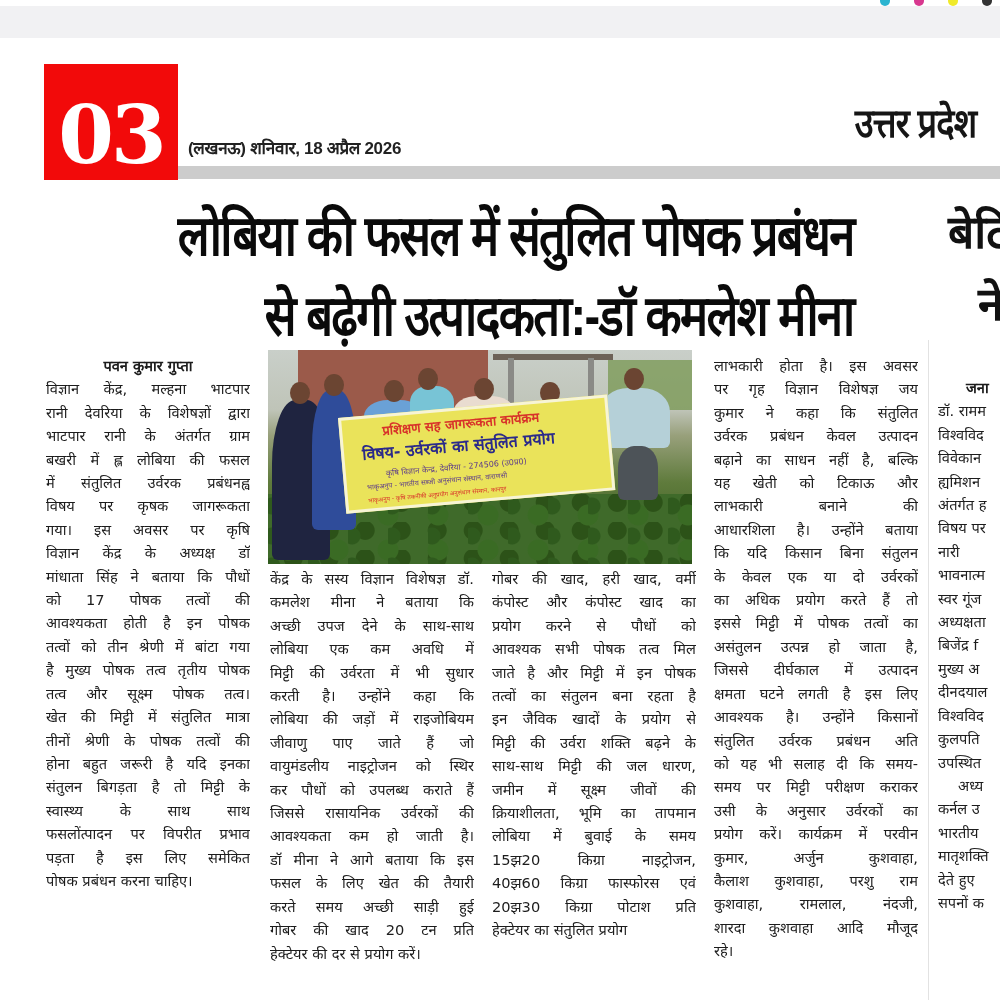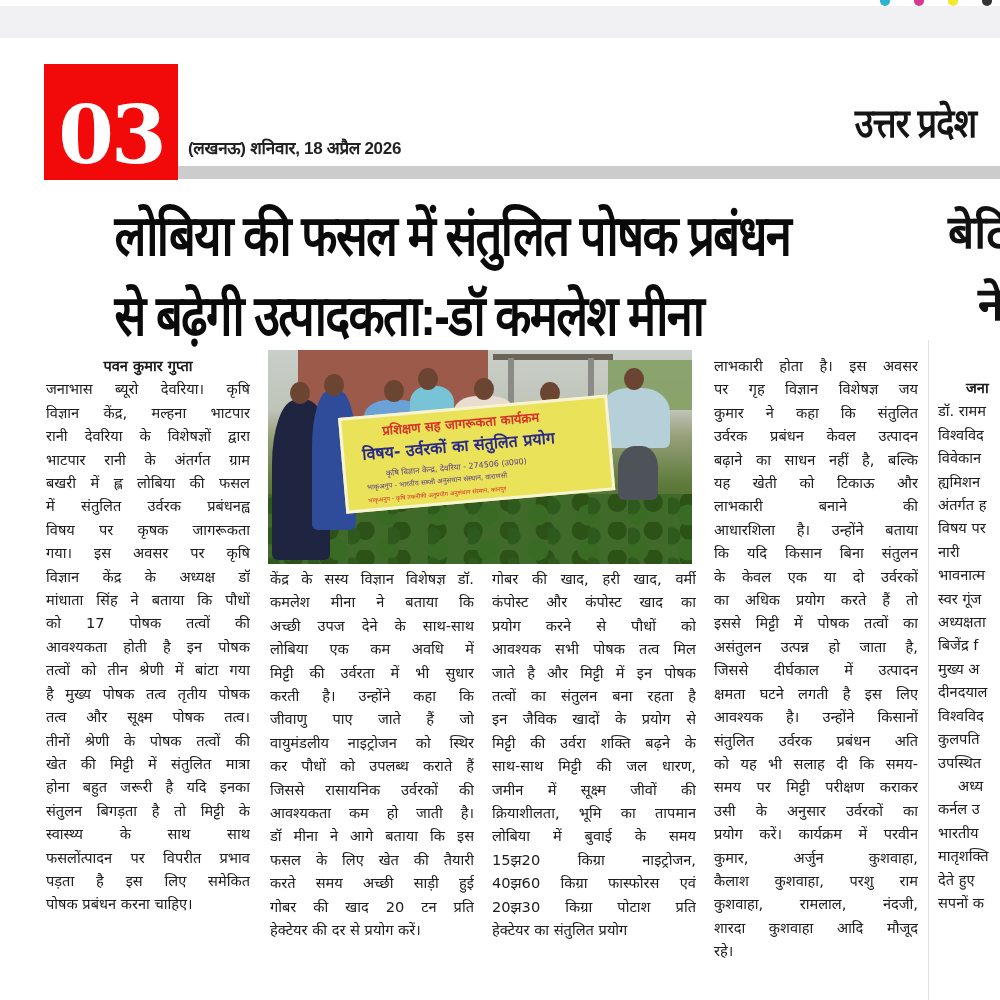--- a/index.html
+++ b/index.html
@@ -14,21 +14,21 @@
     .pagebox { position:absolute; left:44px; top:64px; width:134px; height:116px; background:#f20a0a; }
     .pagenum { position:absolute; left:0; top:0; width:134px; height:116px; color:#fff;
                font-family:"DejaVu Serif", serif; font-weight:bold; font-size:80px;
                line-height:142px; text-align:center; letter-spacing:-3px; }
     .dateline { position:absolute; left:188px; top:136px; font-family:"Liberation Sans", sans-serif;
                 font-weight:bold; font-size:17px; color:#222; letter-spacing:-0.3px; }
     .section { position:absolute; right:24px; top:94px; font-family:"Liberation Sans", sans-serif;
                font-weight:bold; font-size:40px; color:#151515; letter-spacing:-1px; transform:scaleX(0.86); transform-origin:right; }
     .rulebar { position:absolute; left:178px; top:166px; width:822px; height:13px; background:#cccccc; }
 
-    .headline { position:absolute; left:44px; top:196px; width:880px; text-align:left;
+    .headline { position:absolute; left:44px; top:196px; width:880px; text-align:right;
                 font-family:"Liberation Sans", sans-serif; font-weight:bold; font-size:56px;
                 line-height:80px; color:#0a0a0a; letter-spacing:-2px; }
     .headline div { transform:scaleX(0.84); transform-origin:center; white-space:nowrap; }
     .side-head { position:absolute; left:948px; top:196px; font-family:"Liberation Sans", sans-serif;
                  font-weight:bold; font-size:46px; line-height:72px; color:#111; white-space:nowrap; }
     .side-head div:nth-child(2) { padding-left:30px; }
     .vrule { position:absolute; left:928px; top:340px; width:1px; height:660px; background:#e2e2e2; }
 
     .col { position:absolute; font-family:"DejaVu Sans", sans-serif; font-size:14.6px; line-height:23.4px;
            color:#1c1c1c; text-align:justify; text-align-last:justify; }
@@ -90,37 +90,36 @@
 
 <div class="side-head">
   <div>बेटि</div>
   <div>ने</div>
 </div>
 <div class="vrule"></div>
 
 <div class="col c1">
   <p class="center">पवन कुमार गुप्ता</p>
   <div id="col1">
-      <p>जनाभास ब्यूरो देवरिया। कृषि</p>
       <p>विज्ञान केंद्र, मल्हना भाटपार</p>
       <p>रानी देवरिया के विशेषज्ञों द्वारा</p>
       <p>भाटपार रानी के अंतर्गत ग्राम</p>
       <p>बखरी में ह्ल लोबिया की फसल</p>
       <p>में संतुलित उर्वरक प्रबंधनह्व</p>
       <p>विषय पर कृषक जागरूकता</p>
       <p>गया। इस अवसर पर कृषि</p>
       <p>विज्ञान केंद्र के अध्यक्ष डॉ</p>
       <p>मांधाता सिंह ने बताया कि पौधों</p>
       <p>को 17 पोषक तत्वों की</p>
       <p>आवश्यकता होती है इन पोषक</p>
       <p>तत्वों को तीन श्रेणी में बांटा गया</p>
       <p>है मुख्य पोषक तत्व तृतीय पोषक</p>
       <p>तत्व और सूक्ष्म पोषक तत्व।</p>
+      <p>खेत की मिट्टी में संतुलित मात्रा</p>
       <p>तीनों श्रेणी के पोषक तत्वों की</p>
-      <p>खेत की मिट्टी में संतुलित मात्रा</p>
       <p>होना बहुत जरूरी है यदि इनका</p>
       <p>संतुलन बिगड़ता है तो मिट्टी के</p>
       <p>स्वास्थ्य के साथ साथ</p>
       <p>फसलोंत्पादन पर विपरीत प्रभाव</p>
       <p>पड़ता है इस लिए समेकित</p>
       <p class="last">पोषक प्रबंधन करना चाहिए।</p>
     </div>
 </div>
 
 <div class="photo">
@@ -155,20 +154,21 @@
   </div>
 </div>
 
 <div class="col c2" id="col2">
     <p>केंद्र के सस्य विज्ञान विशेषज्ञ डॉ.</p>
     <p>कमलेश मीना ने बताया कि</p>
     <p>अच्छी उपज देने के साथ-साथ</p>
     <p>लोबिया एक कम अवधि में</p>
     <p>मिट्टी की उर्वरता में भी सुधार</p>
     <p>करती है। उन्होंने कहा कि</p>
+    <p>लोबिया की जड़ों में राइजोबियम</p>
     <p>जीवाणु पाए जाते हैं जो</p>
     <p>वायुमंडलीय नाइट्रोजन को स्थिर</p>
     <p>कर पौधों को उपलब्ध कराते हैं</p>
     <p>जिससे रासायनिक उर्वरकों की</p>
     <p>आवश्यकता कम हो जाती है।</p>
     <p>डॉ मीना ने आगे बताया कि इस</p>
     <p>फसल के लिए खेत की तैयारी</p>
     <p>करते समय अच्छी साड़ी हुई</p>
     <p>गोबर की खाद 20 टन प्रति</p>
     <p class="last">हेक्टेयर की दर से प्रयोग करें।</p>

